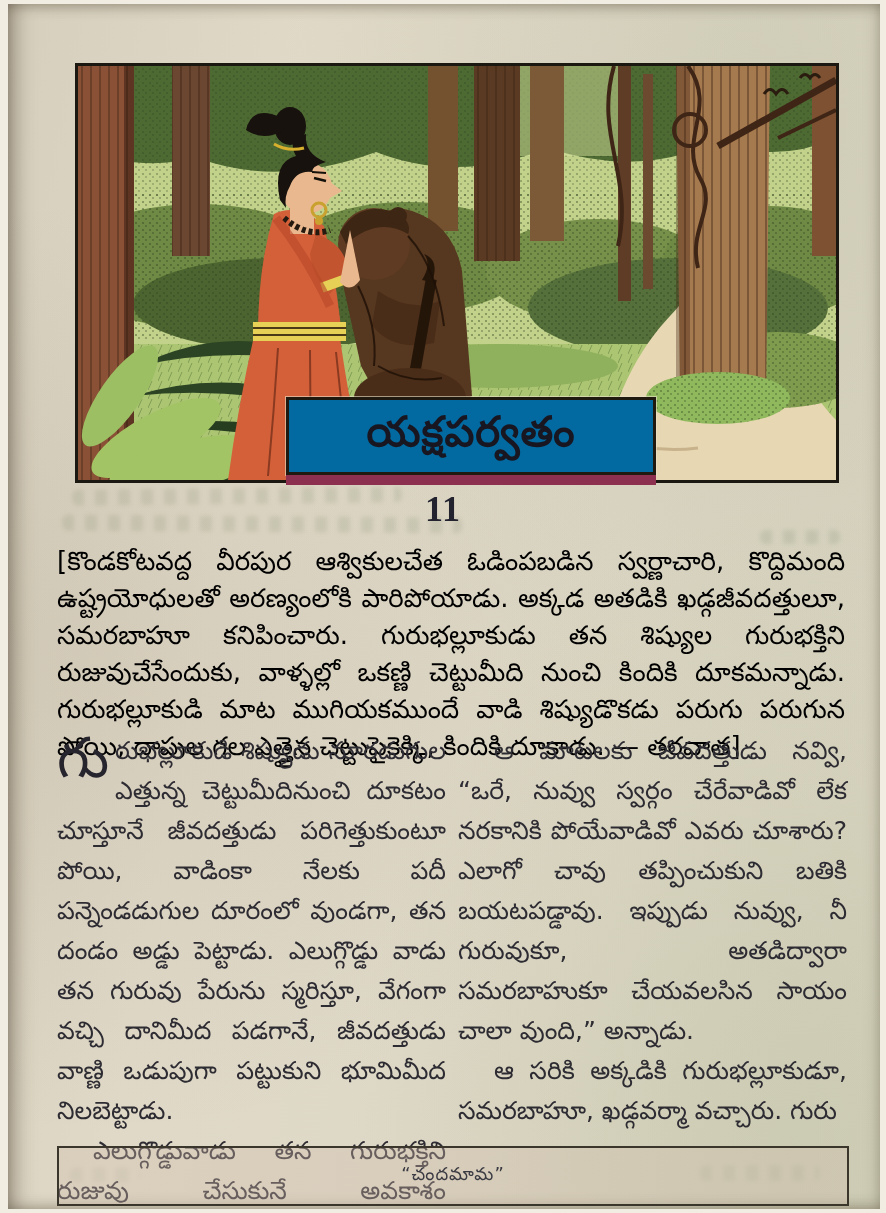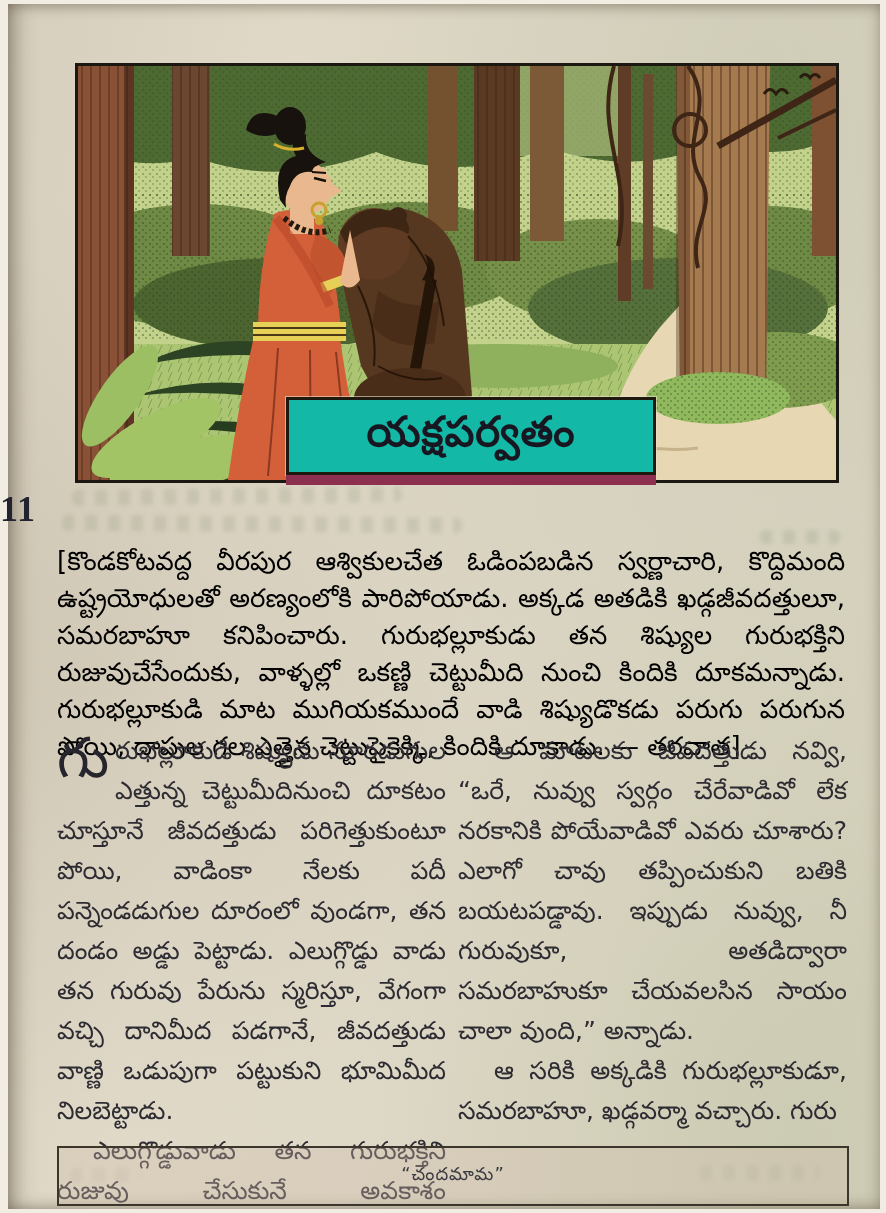--- a/index.html
+++ b/index.html
@@ -23,31 +23,31 @@
                inset 0 10px 14px -8px rgba(90,80,60,.40),
                inset 0 -10px 14px -8px rgba(90,80,60,.35);
   }
   .illustration-frame{
     position:absolute;left:75px;top:63px;width:758px;height:414px;
     border:3px solid #1b1812;background:#c2d28b;z-index:1;
   }
   .illustration-frame svg{display:block;}
   .title-banner{position:absolute;left:286px;top:397px;width:370px;z-index:3;}
   .banner-box{
-    height:72px;border:3px solid #20190f;background:#14b8a6;
+    height:72px;border:3px solid #20190f;background:#0369a1;
     display:flex;align-items:center;justify-content:center;
     box-shadow:0 0 0 1px rgba(235,226,203,.6);
   }
   .banner-title{
     font-size:42px;font-weight:bold;color:#181620;letter-spacing:1px;
     font-family:"DejaVu Sans","Liberation Sans",sans-serif;white-space:nowrap;
   }
   .banner-bar{height:10px;background:#8d2f4f;}
   .chapter-number{
-    position:absolute;left:0;top:488px;width:886px;text-align:left;z-index:2;
+    position:absolute;left:0;top:488px;width:886px;text-align:center;z-index:2;
     font-family:"Liberation Serif","DejaVu Serif",serif;
     font-size:36px;font-weight:bold;color:#232330;letter-spacing:1px;
   }
   .recap{
     position:absolute;left:57px;top:543px;width:788px;z-index:2;
     font-size:26px;line-height:37px;color:#000000;text-align:justify;
   }
   .columns{
     position:absolute;left:57px;top:731px;width:790px;height:408px;z-index:2;
     display:flex;gap:12px;

